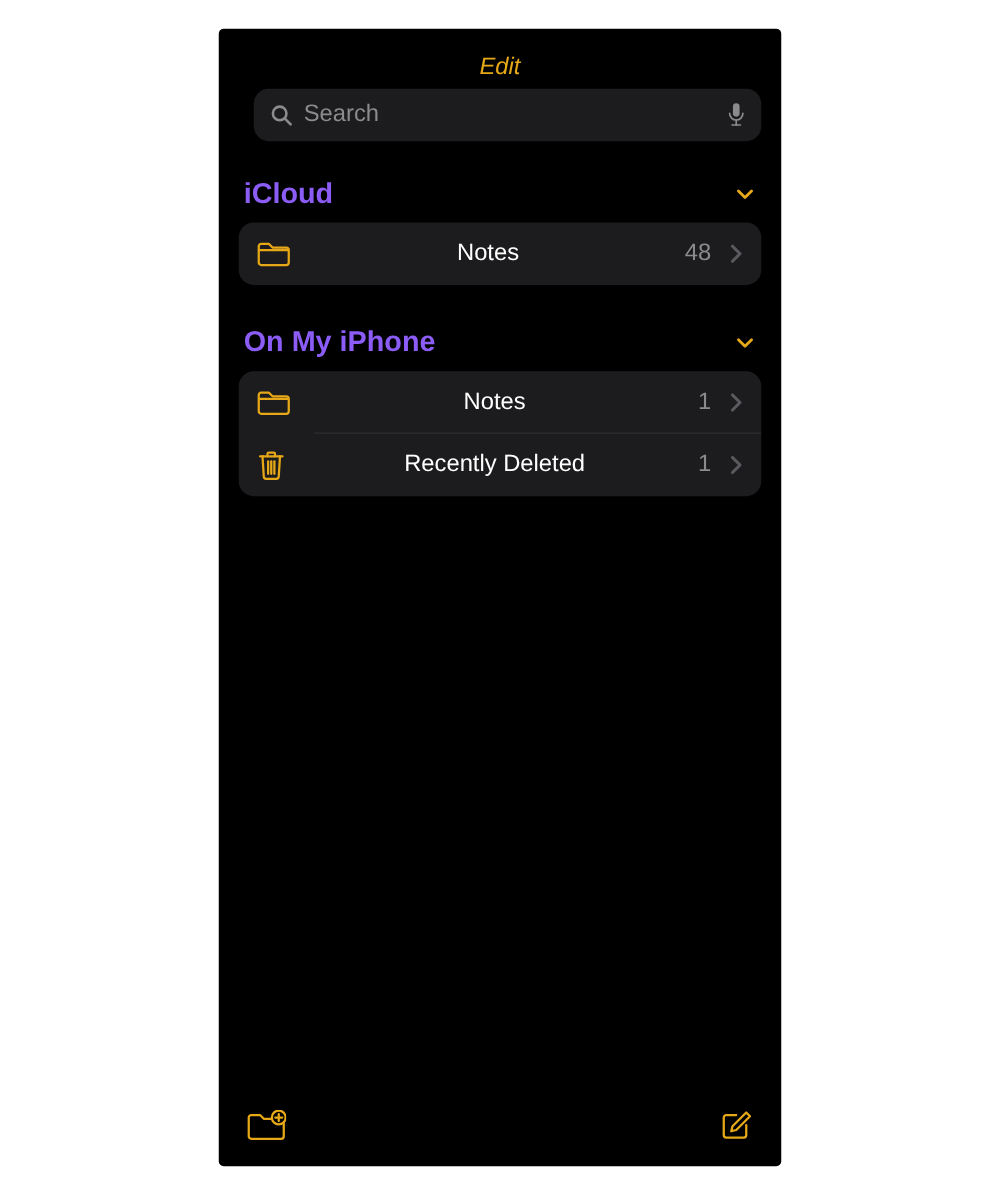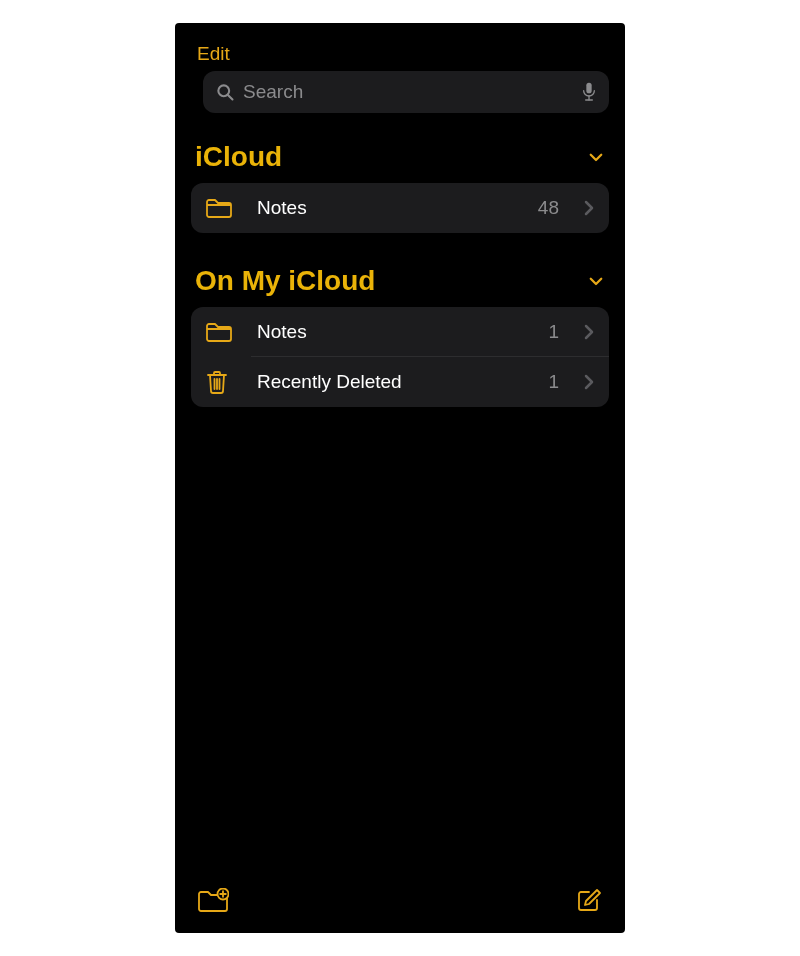--- a/index.html
+++ b/index.html
@@ -21,24 +21,25 @@
       height: 910px;
       background: #000000;
       border-radius: 4px;
       position: relative;
       display: flex;
       flex-direction: column;
       padding: 0 16px;
     }
     .topbar {
       display: flex;
-      justify-content: flex-start;
+      justify-content: center;
       align-items: center;
       height: 48px;
       padding-top: 14px;
+      font-style: italic;
     }
     .edit-btn {
       color: #e6a817;
       font-size: 19px;
       font-weight: 400;
       cursor: pointer;
       padding: 4px 6px;
     }
     .page-title {
       color: #ffffff;
@@ -80,43 +81,44 @@
       display:flex;
       align-items:center;
     }
     .section-header {
       display: flex;
       justify-content: space-between;
       align-items: center;
       padding: 0 4px 10px 4px;
     }
     .section-title {
-      color: #eab308;
-      font-size: 28px;
+      color: #8b5cf6;
+      font-size: 23px;
       font-weight: 700;
     }
     .chev-down {
       color: #e6a817;
       display:flex;
       align-items:center;
     }
     .list {
       background: #1c1c1e;
       border-radius: 12px;
       overflow: hidden;
       margin-bottom: 32px;
     }
     .list-row {
       height: 50px;
       display: flex;
       align-items: center;
       padding: 0 14px;
-      gap: 24px;
+      gap: 14px;
       cursor: pointer;
       position: relative;
+      text-align: center;
     }
     .row-sep::after {
       content: "";
       position: absolute;
       bottom: 0;
       left: 60px;
       right: 0;
       height: 1px;
       background: #2d2d2f;
     }
@@ -207,21 +209,21 @@
       <div class="row-count">48</div>
       <span class="chev-right">
         <svg width="12" height="18" viewBox="0 0 12 18" fill="none" stroke="currentColor" stroke-width="2.5" stroke-linecap="round" stroke-linejoin="round">
             <polyline points="3 3 9 9 3 15"></polyline>
           </svg>
       </span>
     </div>
   </div>
 
   <div class="section-header">
-    <div class="section-title">On My iCloud</div>
+    <div class="section-title">On My iPhone</div>
     <span class="chev-down">
       <svg width="18" height="18" viewBox="0 0 24 24" fill="none" stroke="currentColor" stroke-width="3" stroke-linecap="round" stroke-linejoin="round">
           <polyline points="5 9 12 16 19 9"></polyline>
         </svg>
     </span>
   </div>
   <div class="list">
     <div class="list-row row-sep">
       <span class="row-icon">
         <svg width="28" height="22" viewBox="0 0 28 22" fill="none" stroke="currentColor" stroke-width="1.8" stroke-linejoin="round">

